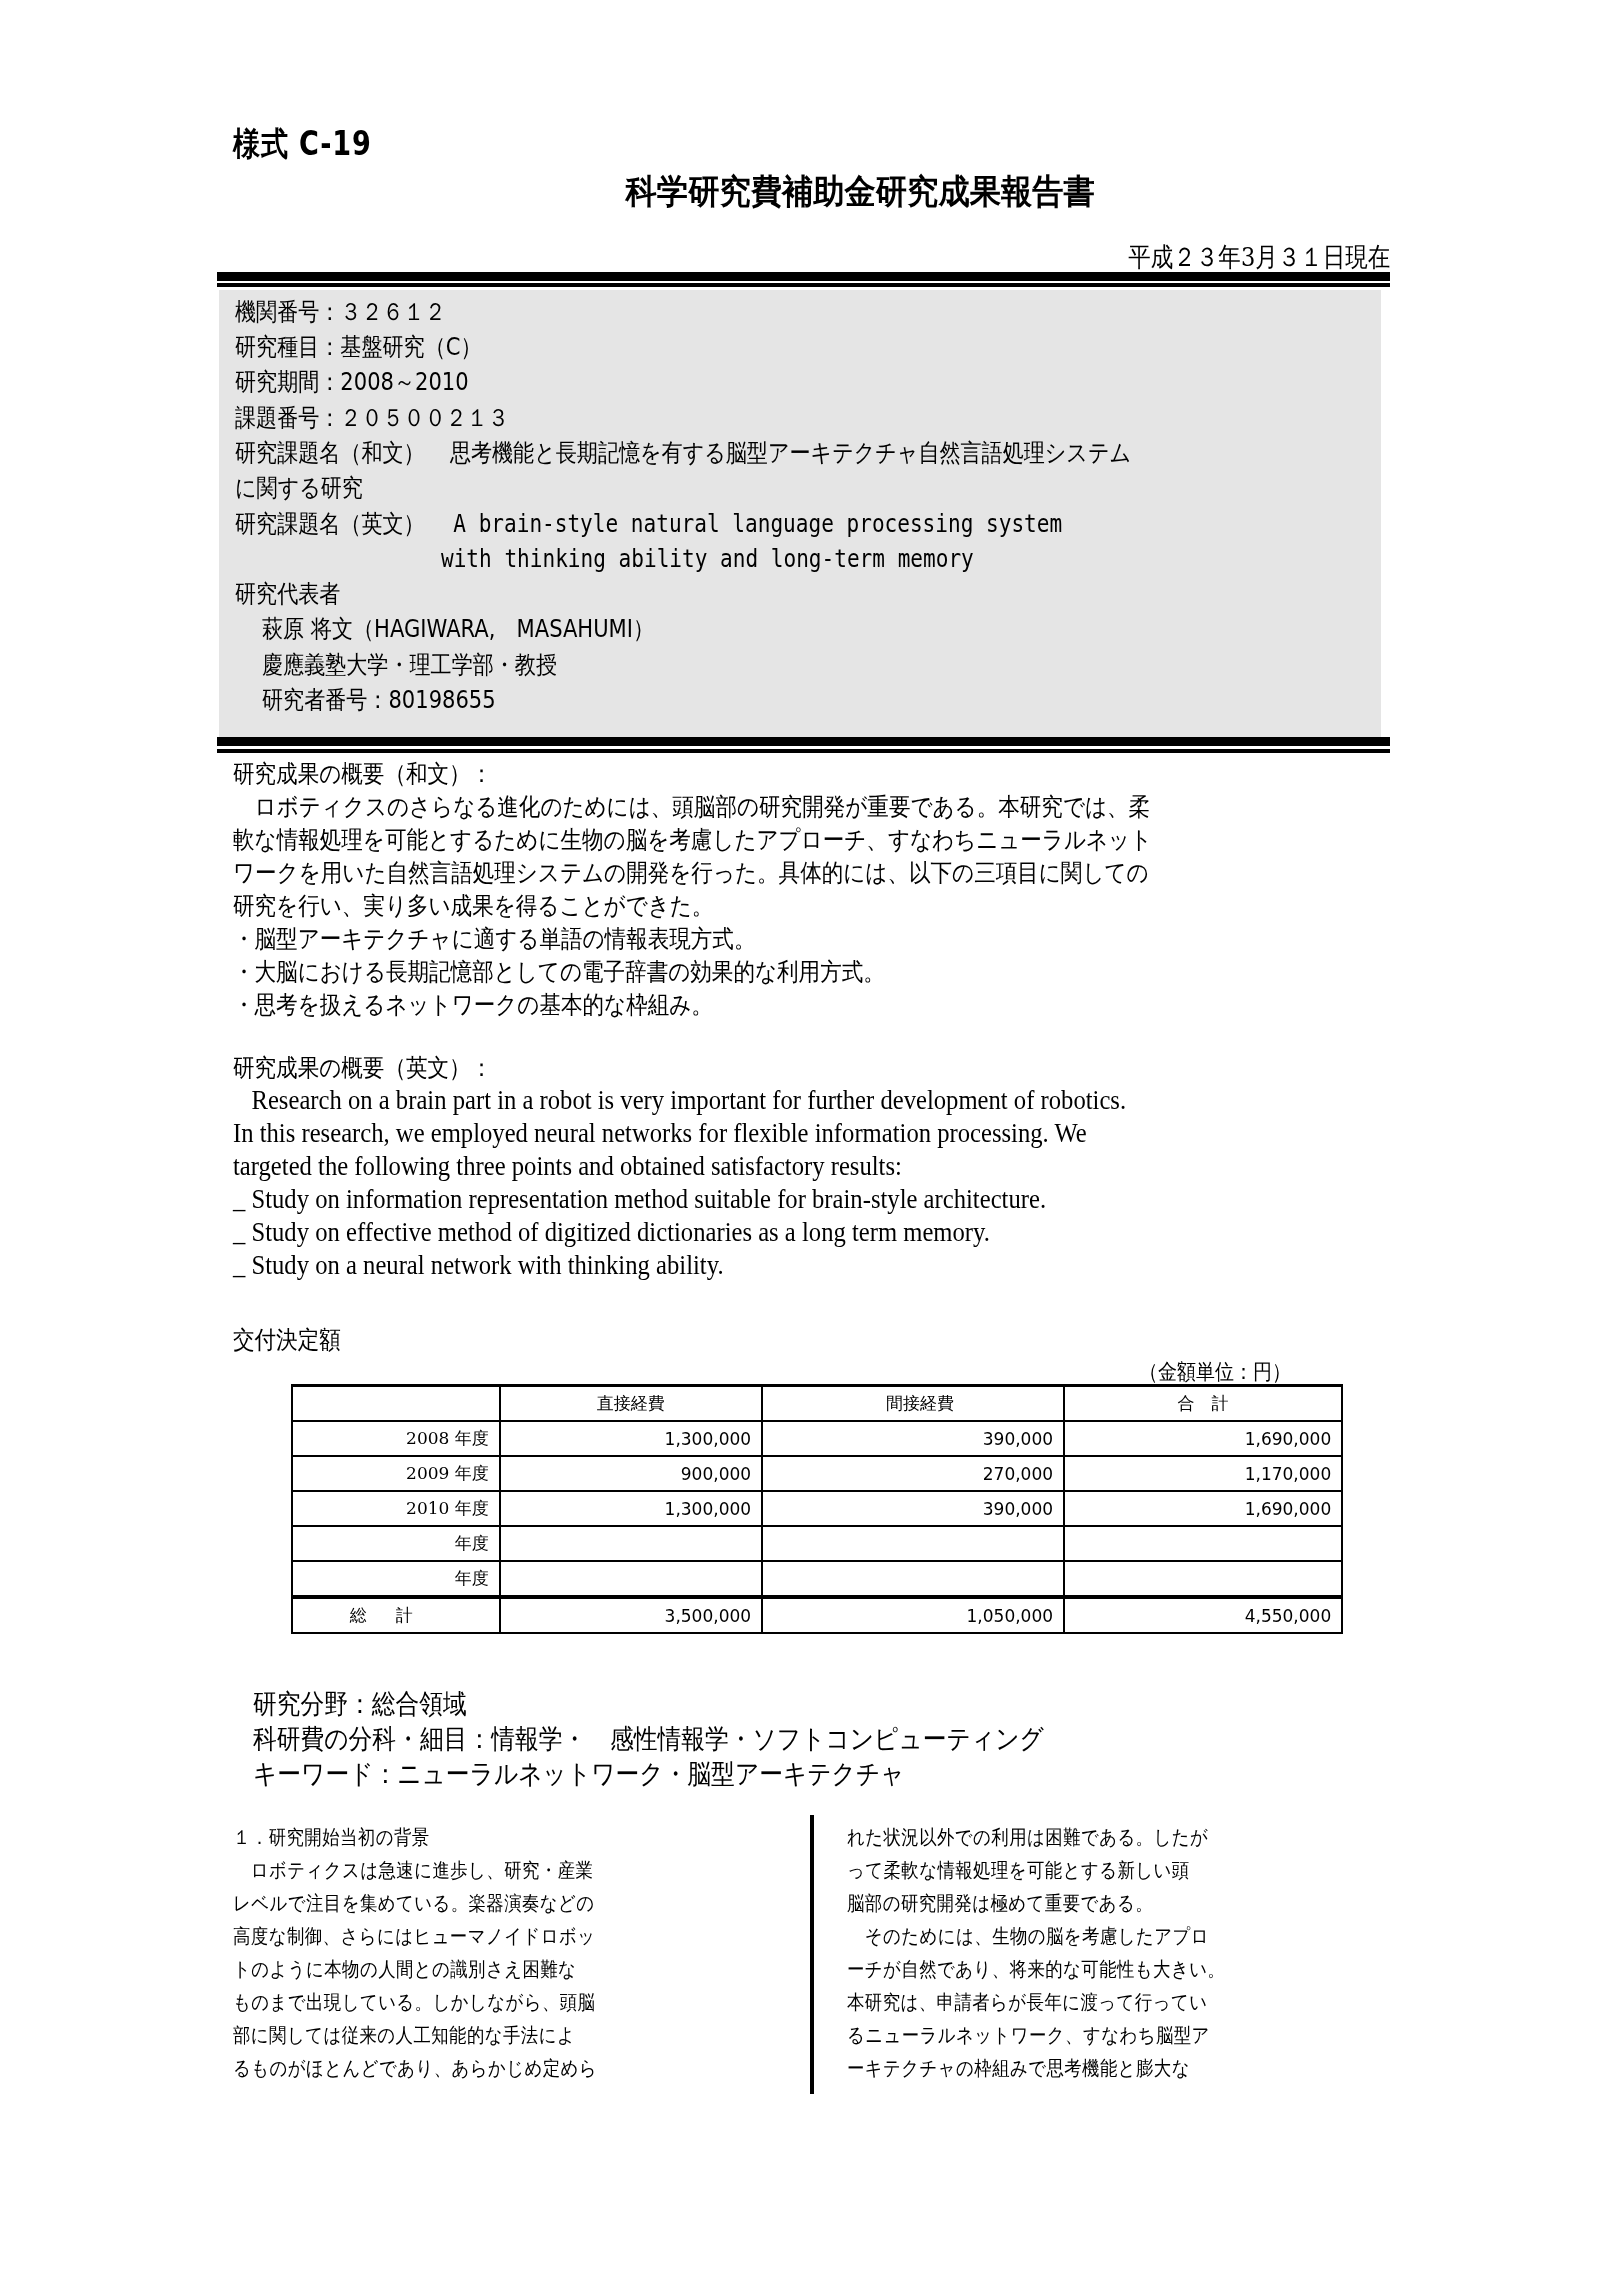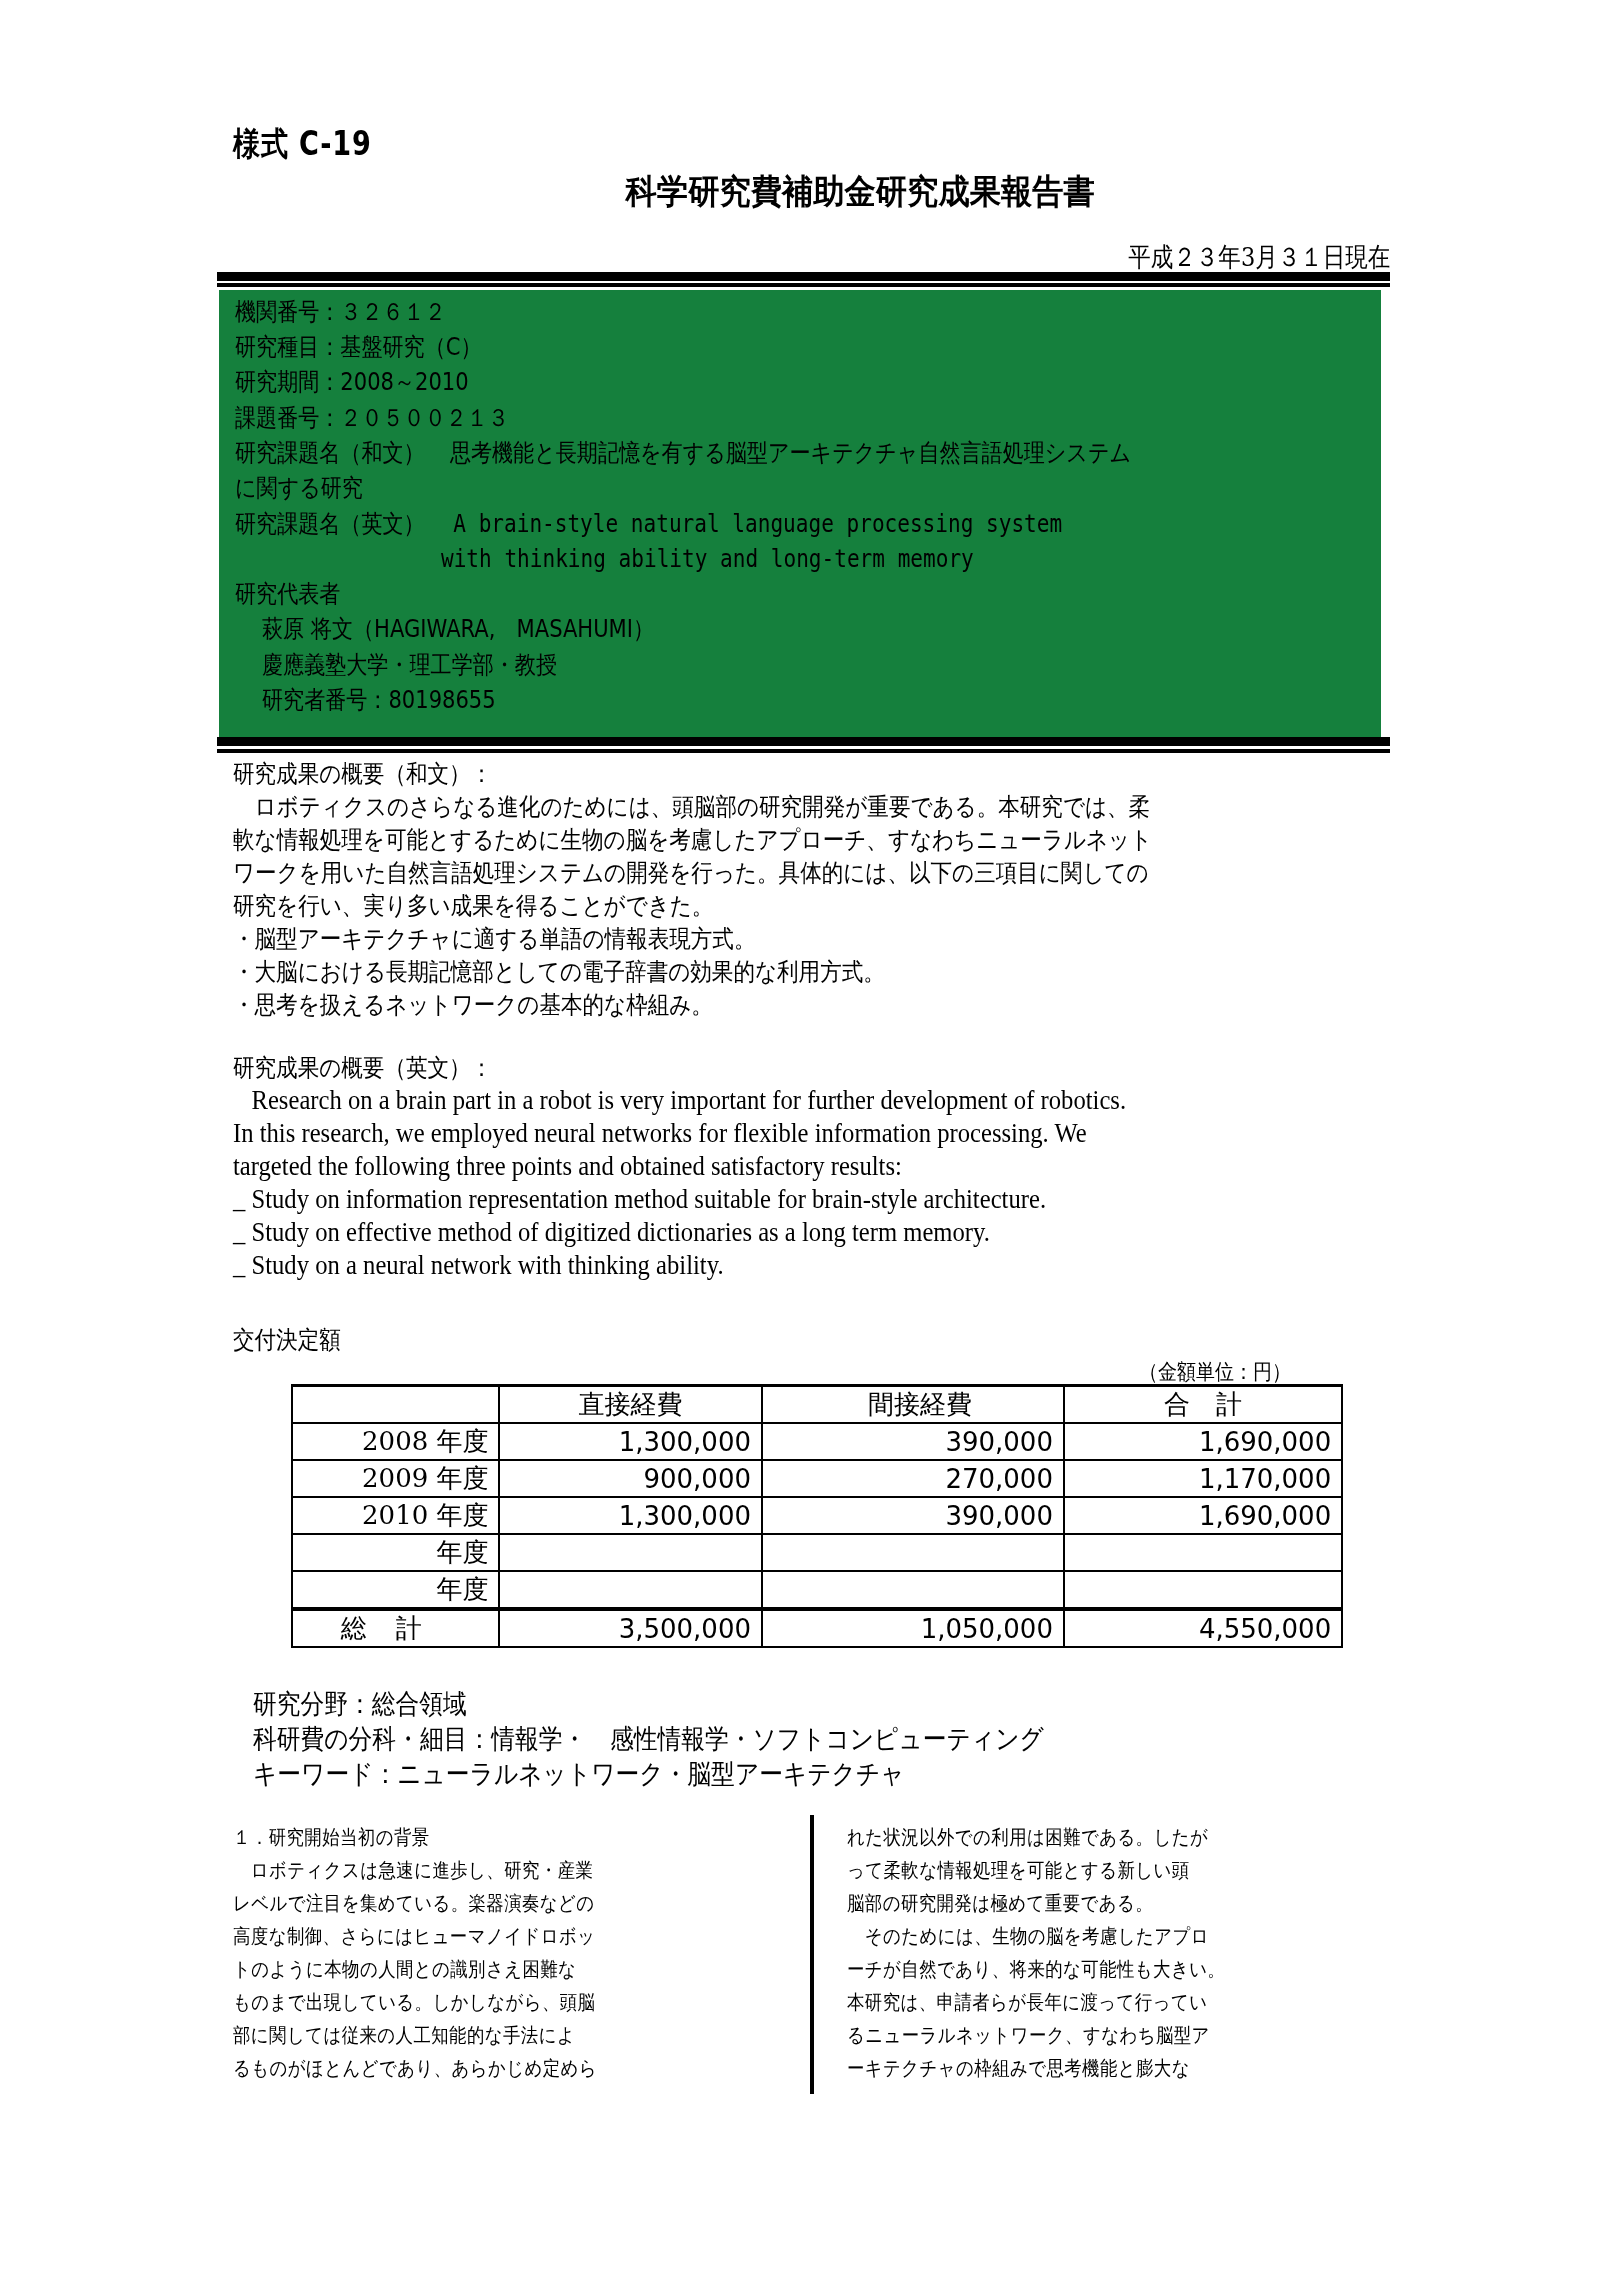--- a/index.html
+++ b/index.html
@@ -9,34 +9,34 @@
 
   .form-no { left: 233px; top: 122px; font-size: 33px; font-weight: bold; letter-spacing: 1px;
              font-family: "DejaVu Sans", sans-serif; transform: scaleX(0.82); transform-origin: left top; }
   .doc-title { left: 0; width: 1621px; top: 169px; text-align: center; font-size: 34px; font-weight: bold;
                padding-left: 108px; box-sizing: border-box; transform: scaleX(0.92); transform-origin: center top; }
   .as-of { right: 231px; top: 239px; font-size: 26.5px; font-family: "DejaVu Serif", serif; transform: scaleX(0.85); transform-origin: right top; }
 
   .rule-thick { left: 217px; width: 1173px; height: 8.8px; background: #000; }
   .rule-thin  { left: 217px; width: 1173px; height: 3.9px; background: #000; }
 
-  .info-box { left: 219px; top: 290px; width: 1162px; height: 448px; background: #15803d; }
+  .info-box { left: 219px; top: 290px; width: 1162px; height: 448px; background: #e5e5e5; }
   .info-line { position: absolute; left: 15.7px; font-size: 24.5px; line-height: 35px; white-space: nowrap;
                transform: scaleX(0.86); transform-origin: left top; }
   .info-line.mono { font-family: "DejaVu Sans Mono", monospace; }
 
   .para { position: absolute; left: 233px; width: 1157px; font-family: "DejaVu Serif", serif; font-size: 24.5px; line-height: 33px; }
   .para .line { white-space: nowrap; transform: scaleX(0.88); transform-origin: left top; display: block; }
   .en .line { font-family: "Liberation Serif", serif; font-size: 26.5px; transform: scaleX(0.93); }
 
   .grant-label { left: 233px; top: 1323px; font-family: "DejaVu Serif", serif; font-size: 24.5px; transform: scaleX(0.88); transform-origin: left top; }
   .unit-label { left: 1139px; top: 1357px; font-family: "DejaVu Serif", serif; font-size: 21.6px; transform: scaleX(0.88); transform-origin: left top; }
 
   table.grant { position: absolute; left: 291px; top: 1384px; width: 1052px; border-collapse: collapse;
-                font-family: "DejaVu Sans", sans-serif; font-size: 26px; }
+                font-family: "DejaVu Sans", sans-serif; font-size: 17px; }
   table.grant td, table.grant th { border: 2px solid #000; height: 33px; padding: 0 9.8px; font-weight: normal; }
   table.grant tr.head th { text-align: center; border-top-width: 3.9px; }
   table.grant tr.total td { border-top-width: 4.9px; border-bottom-width: 2.9px; }
   table.grant td.year { text-align: right; width: 188px; font-family: "DejaVu Serif", serif; }
   table.grant td.num { text-align: right; border-radius: 13px; }
   table.grant td.total-label { text-align: center; letter-spacing: 29px; font-family: "DejaVu Serif", serif; }
   table.grant .c1 { width: 243px; } table.grant .c2 { width: 269px; padding-left: 24px; } table.grant .c3 { width: 259px; }
 
   .field-lines { left: 233px; top: 1686px; font-family: "DejaVu Serif", serif; font-size: 27px; line-height: 35px; margin-left: 20px; }
   .field-lines div { white-space: nowrap; transform: scaleX(0.88); transform-origin: left top; }

